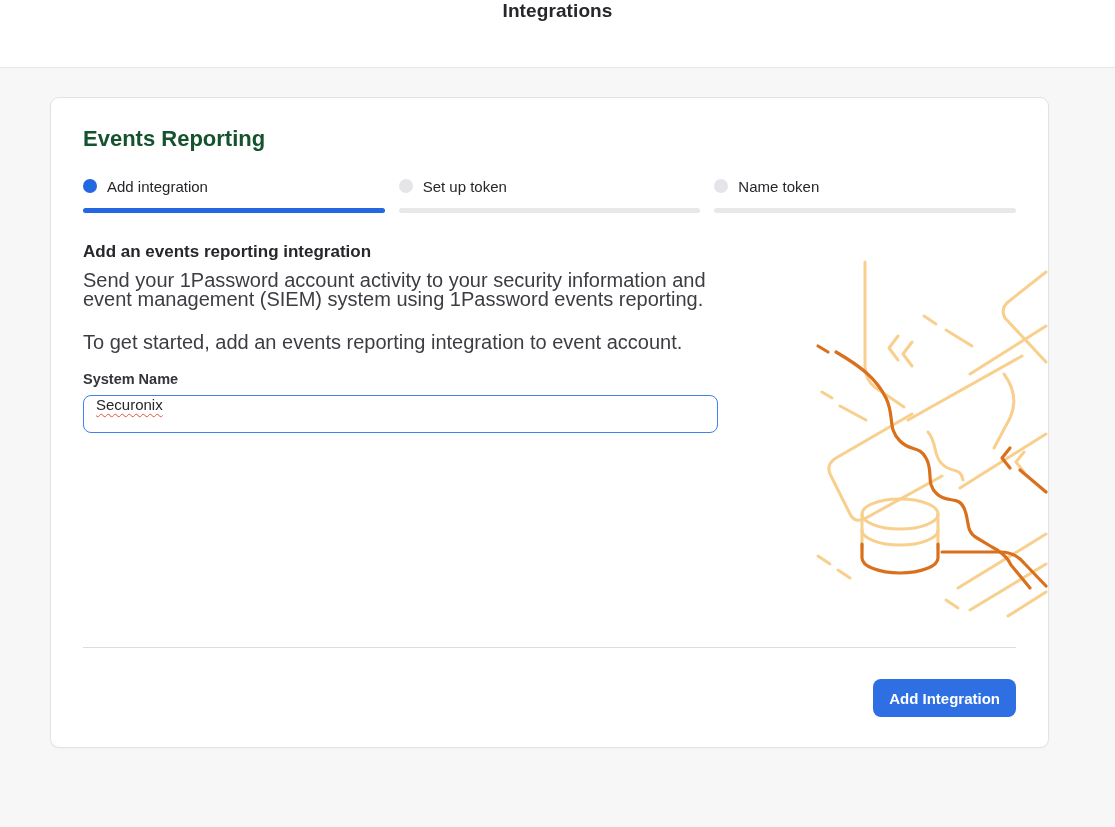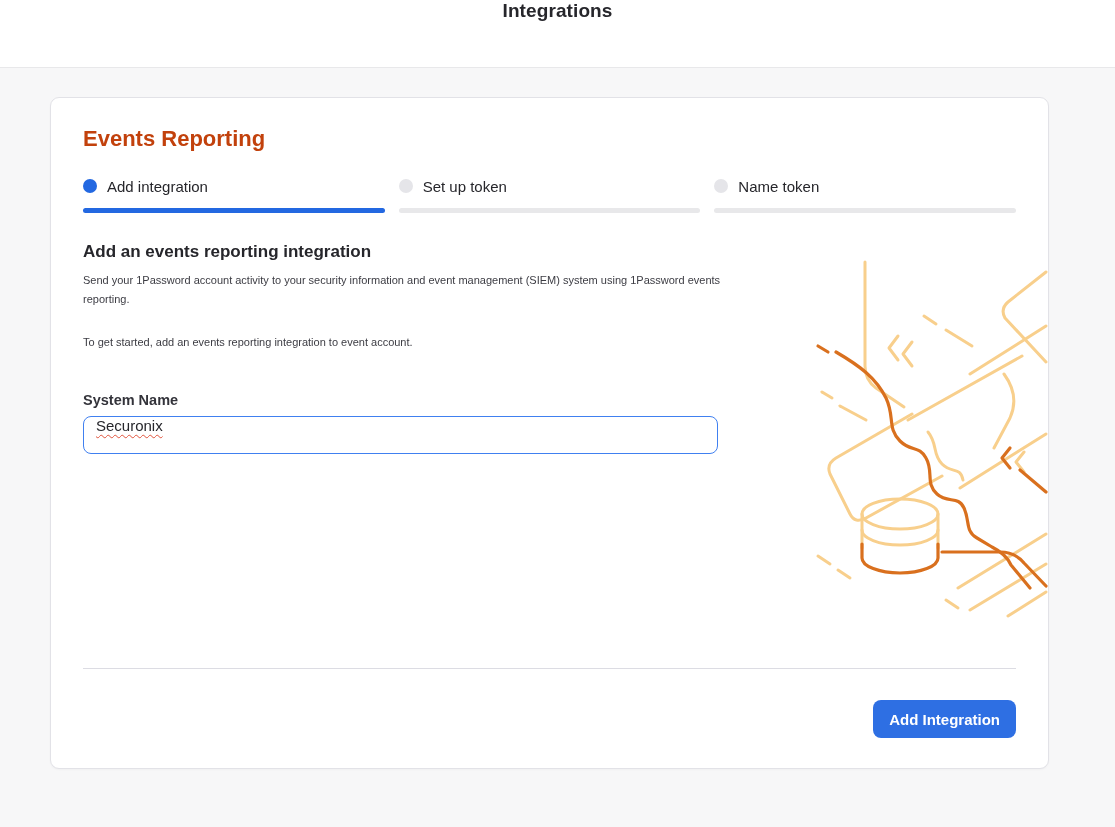--- a/index.html
+++ b/index.html
@@ -32,21 +32,21 @@
     background: #ffffff;
     border: 1px solid #e2e2e7;
     border-radius: 9px;
     padding: 28px 32px 30px 32px;
     overflow: hidden;
     box-shadow: 0 1px 2px rgba(0,0,0,0.03);
   }
   .card-title {
     font-size: 22px;
     font-weight: 700;
-    color: #c2410c;
+    color: #14532d;
     margin-bottom: 24px;
   }
   
   .stepper { display: flex; gap: 14px; }
   .step { flex: 1; }
   .step-head {
     display: flex;
     align-items: center;
     gap: 10px;
     height: 20px;
@@ -70,29 +70,29 @@
   .section { max-width: 655px; }
   .section-heading {
     margin-top: 28px;
     font-size: 17px;
     font-weight: 700;
     color: #26262b;
     line-height: 22px;
   }
   .copy {
     margin-top: 8px;
-    font-size: 11px;
+    font-size: 20px;
     line-height: 19px;
     color: #3c3c43;
     max-width: 650px;
   }
   .copy + .copy { margin-top: 24px; }
   .field-label {
     display: block;
-    margin-top: 39px;
+    margin-top: 18px;
     font-size: 14.5px;
     font-weight: 700;
     line-height: 19px;
     color: #33333a;
   }
   .text-field {
     margin-top: 6px;
     width: 635px;
     height: 38px;
     border: 1.5px solid #4080f0;

